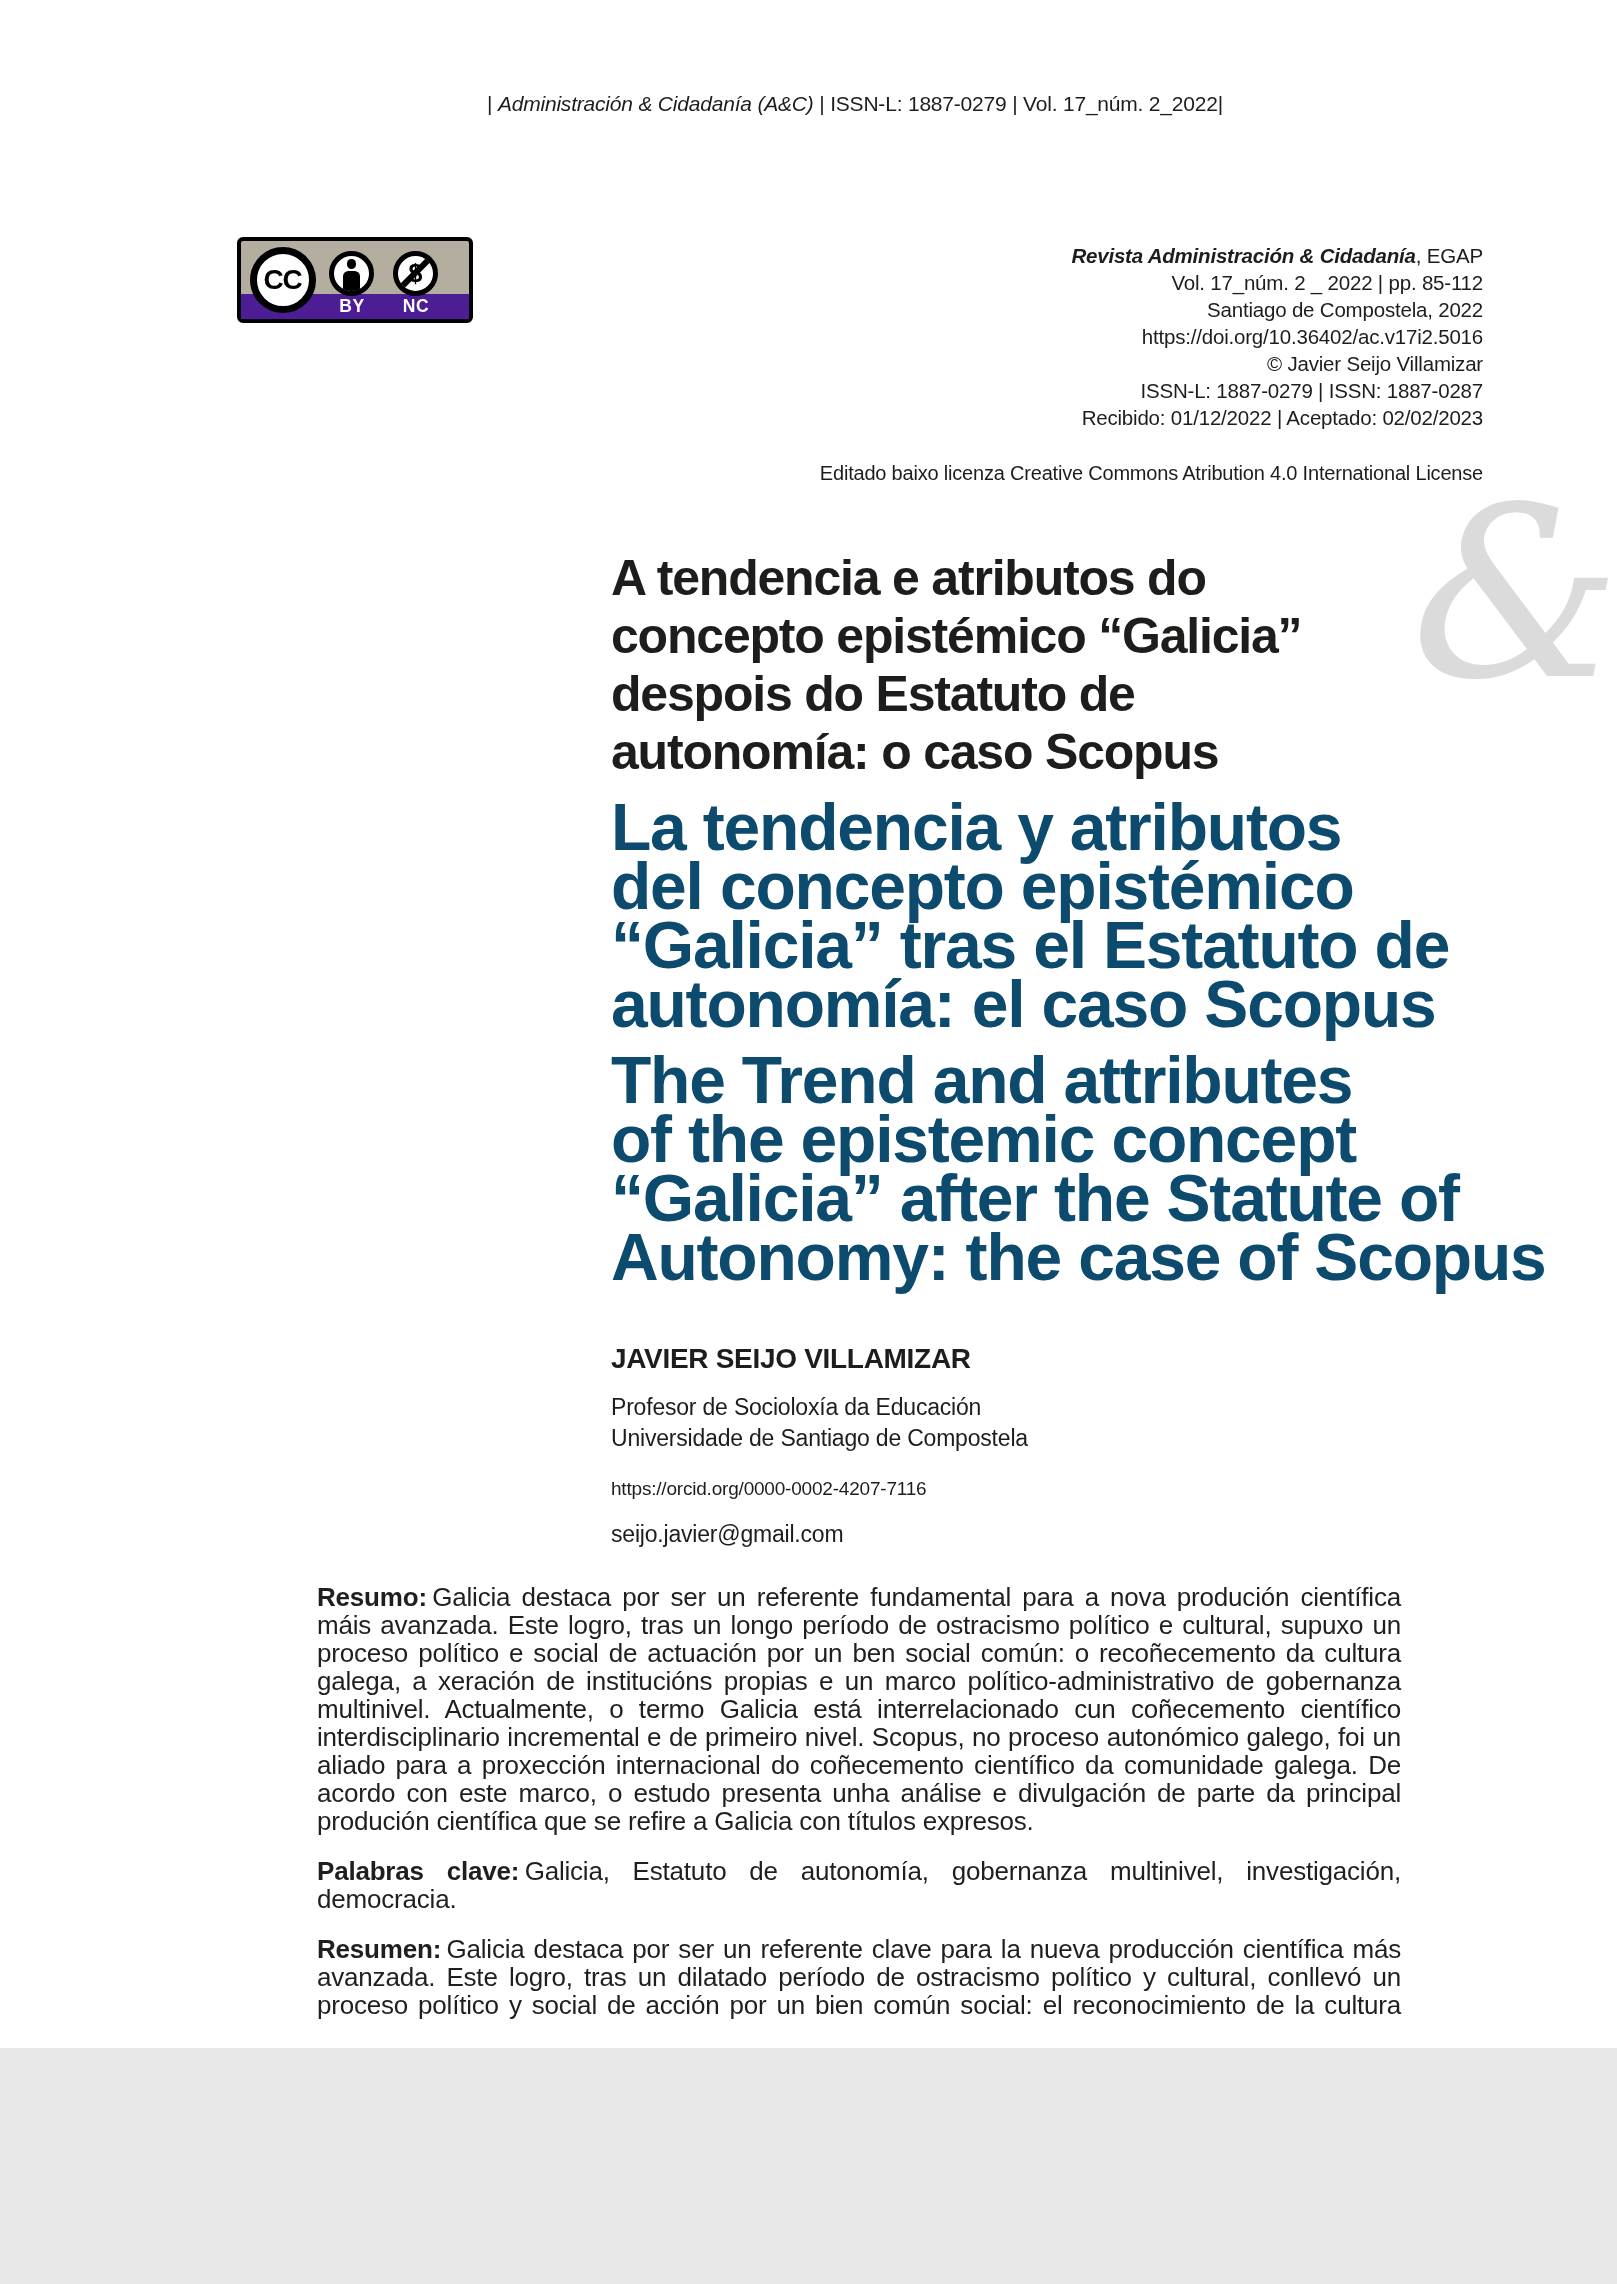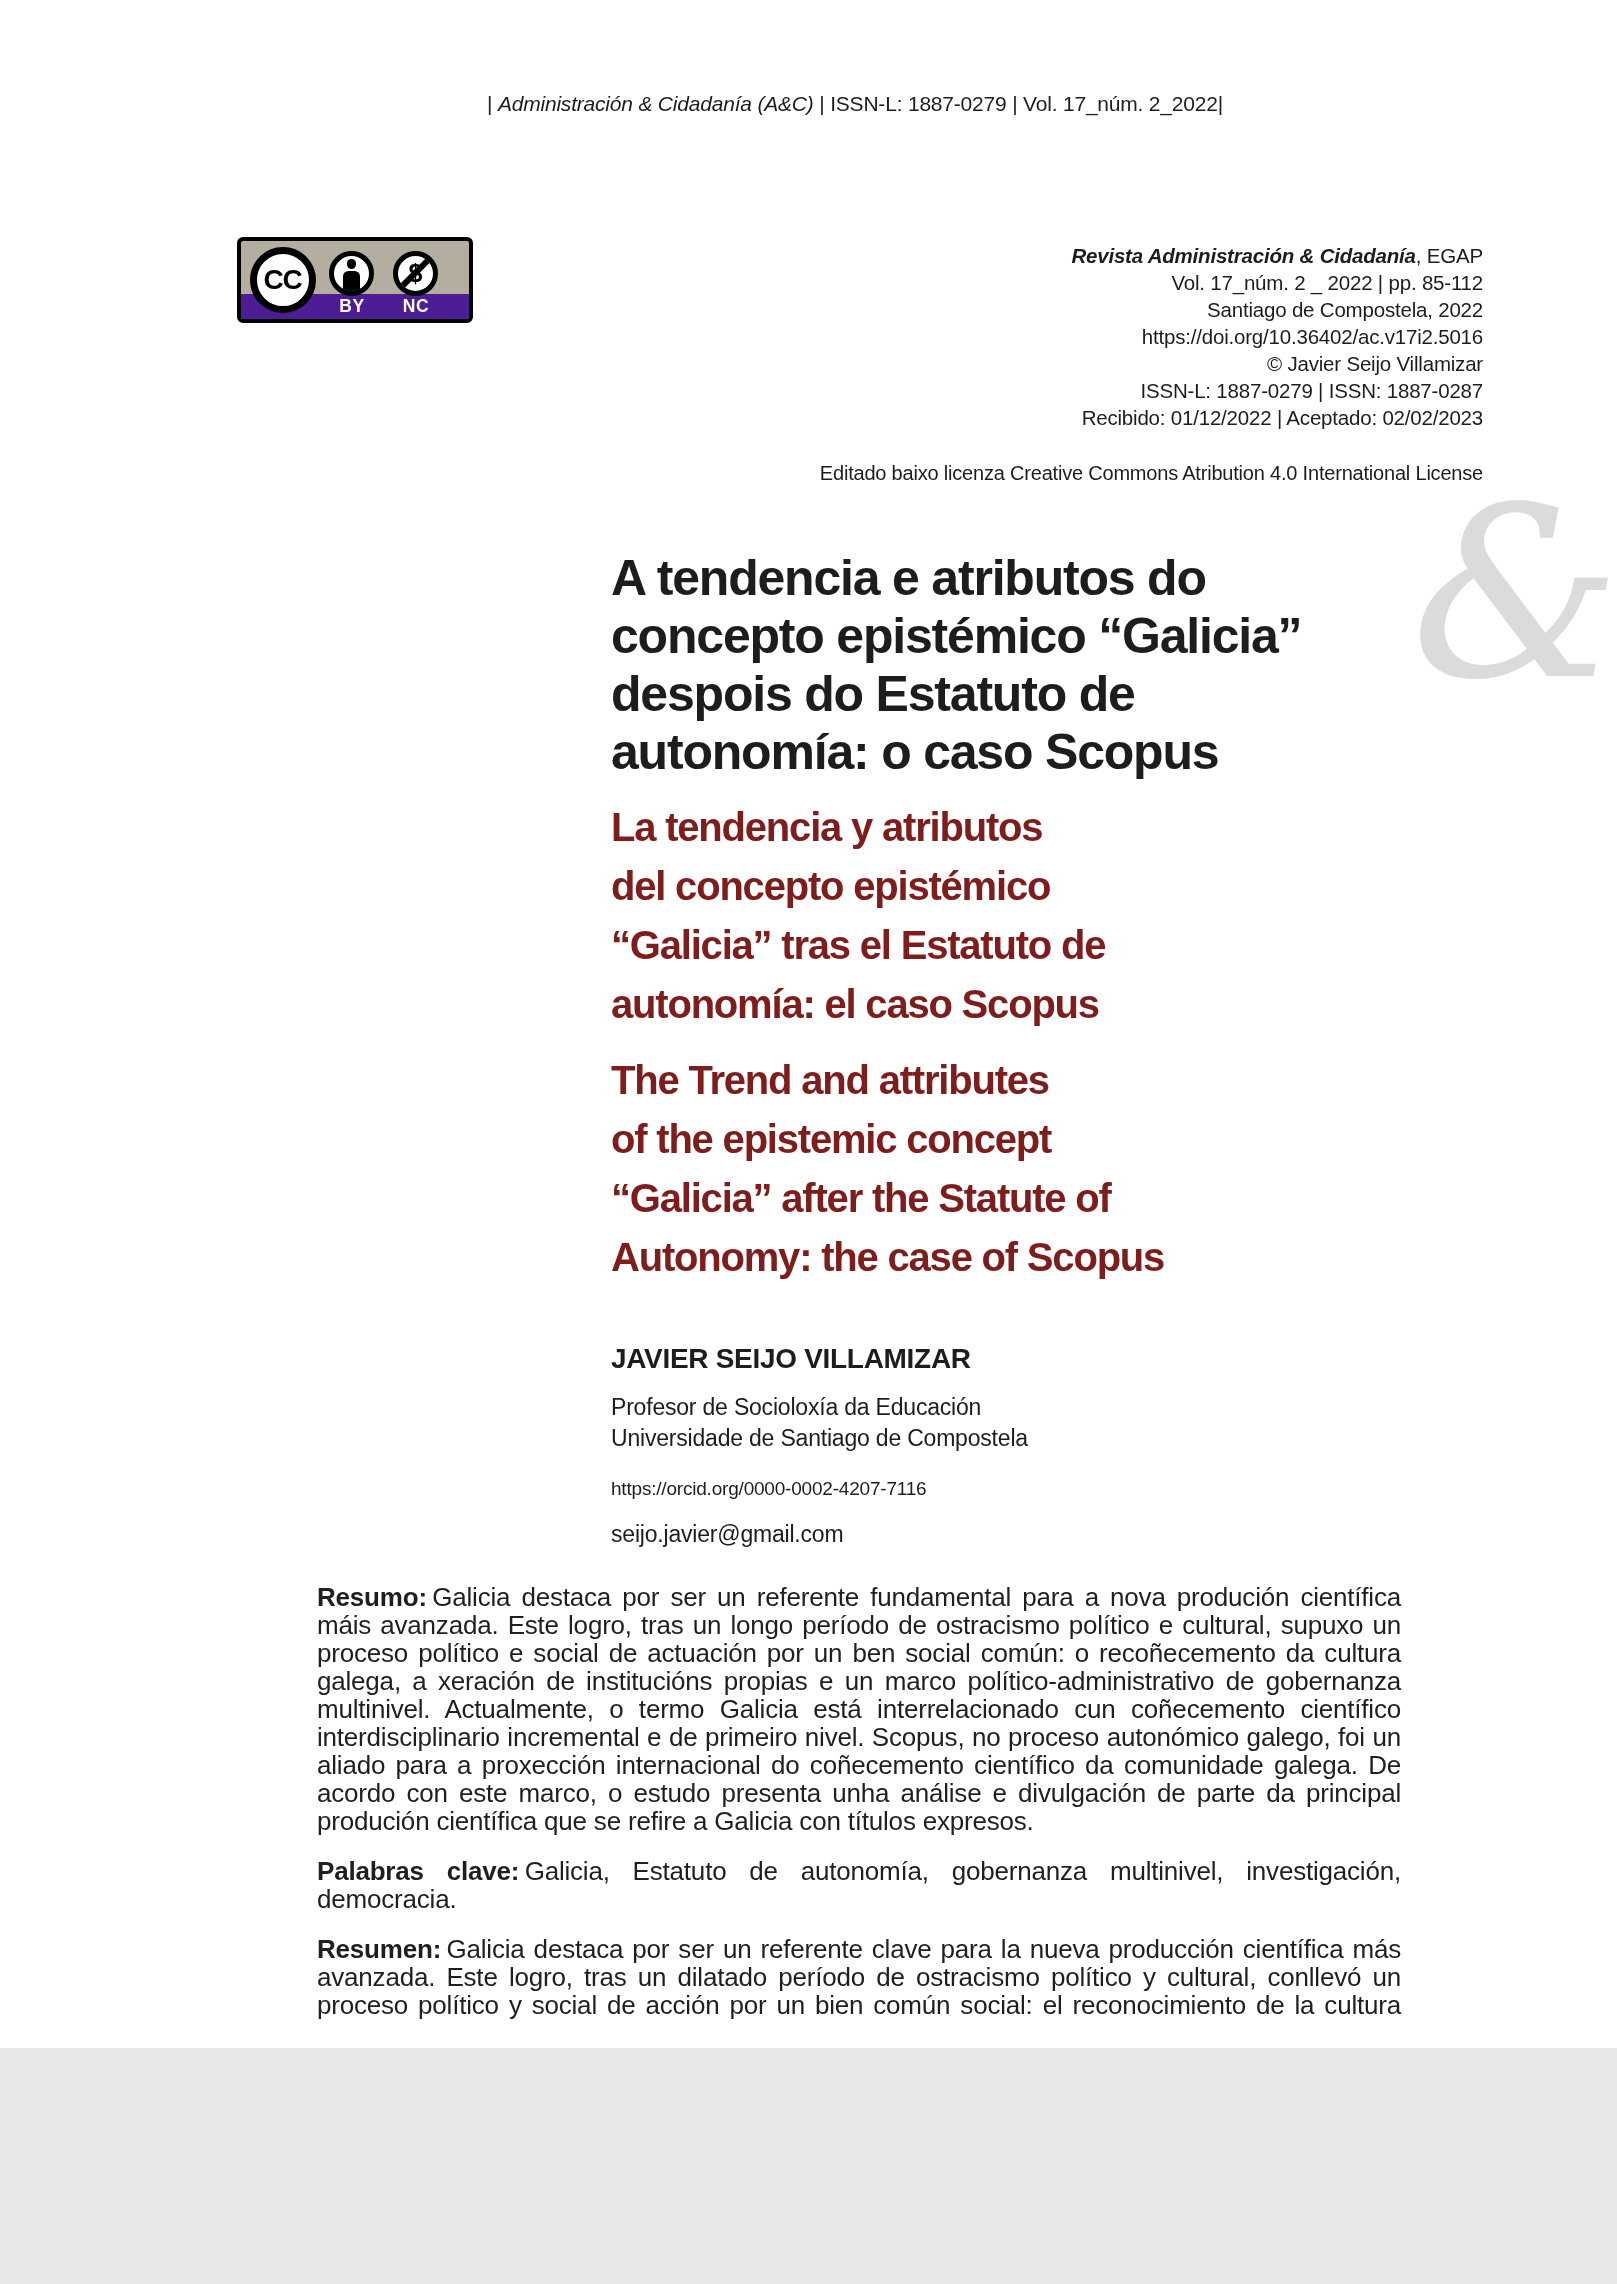--- a/index.html
+++ b/index.html
@@ -57,21 +57,21 @@
   
   .watermark{
     position:absolute;left:1411px;top:477px;
     font-family:"DejaVu Serif", serif;font-style:italic;
     font-size:236px;line-height:236px;color:#dbdbdb;z-index:0;
   }
   
   .title-block{position:absolute;left:611px;top:549px;width:804px;z-index:1;}
   .title-block h1,.title-block h2{margin:0 0 17px 0;padding:0;font-weight:bold;}
   .title-gl{font-size:50px;line-height:58px;letter-spacing:-1.2px;color:#1d1d1b;}
-  .title-es,.title-en{font-size:40px;line-height:59px;letter-spacing:-1.2px;color:#7f1d1d;}
+  .title-es,.title-en{font-size:66px;line-height:59px;letter-spacing:-1.2px;color:#0c4a6e;}
   .tl{display:block;white-space:nowrap;}
   
   .author-block{position:absolute;left:611px;top:1343px;width:804px;}
   .author-name{font-size:28px;font-weight:bold;letter-spacing:-0.3px;margin-bottom:17px;}
   .affil{font-size:23px;line-height:31px;letter-spacing:-0.2px;}
   .orcid{font-size:19px;margin-top:24px;letter-spacing:-0.2px;}
   .email{font-size:23px;margin-top:20.5px;letter-spacing:-0.2px;}
   
   .abstracts{position:absolute;left:309px;top:1583px;width:1092px;}
   .abstracts p{

